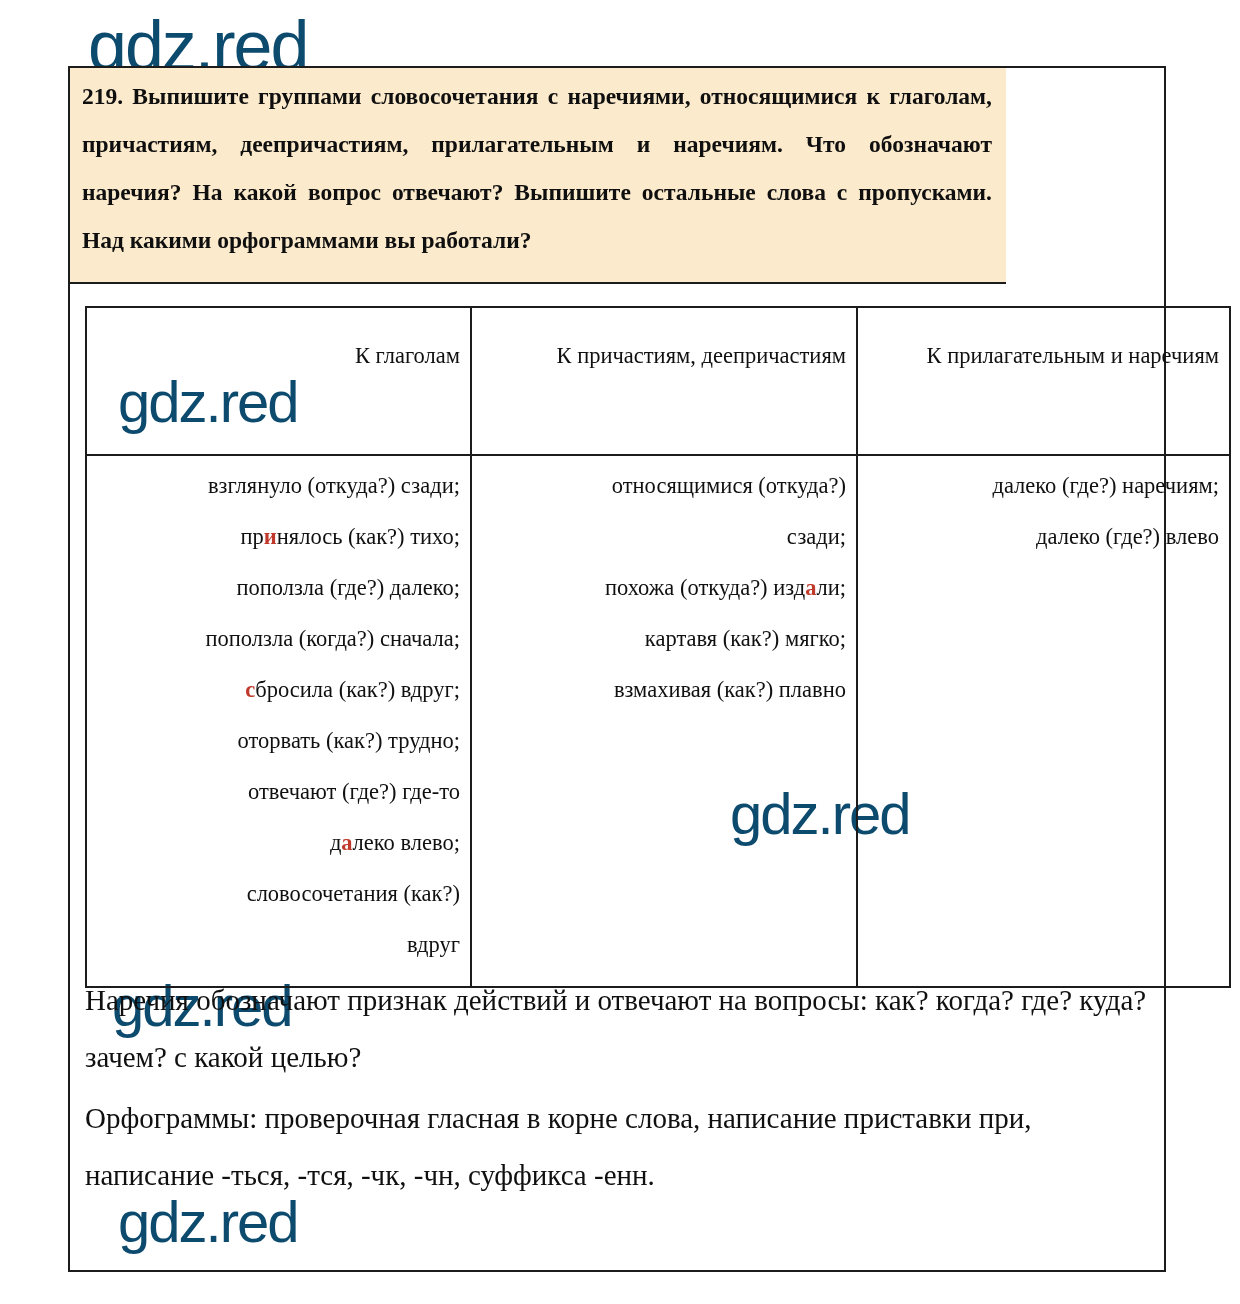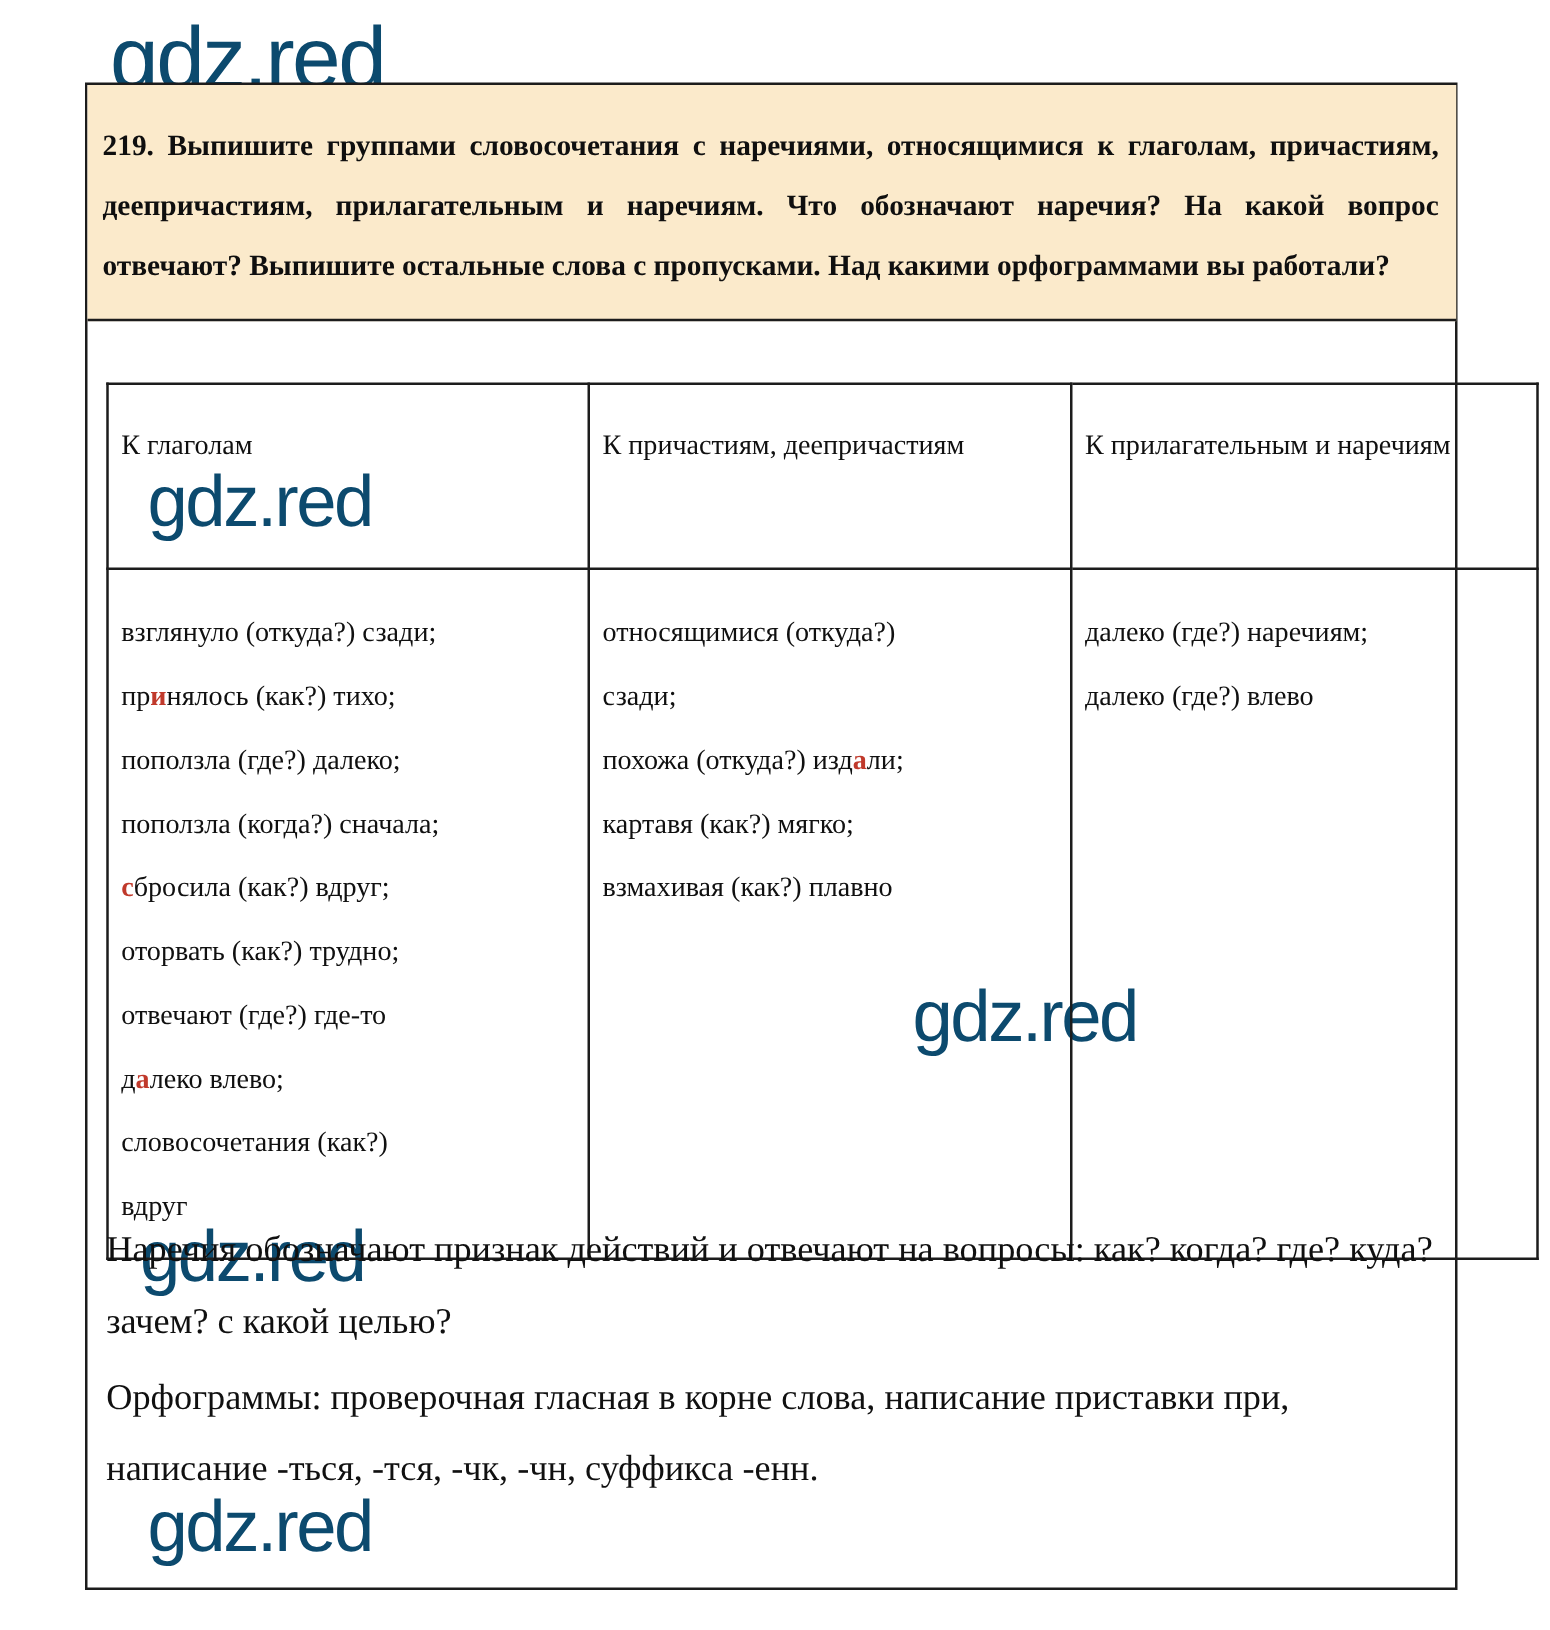--- a/index.html
+++ b/index.html
@@ -39,25 +39,25 @@
     border-top:2px solid #1c1c1c;
     border-bottom:2px solid #1c1c1c;
     box-sizing:border-box;
     z-index:1;
   }
 
   
   .task-header{
     position:absolute;
     left:70px; top:68px;
-    width:1095px;
+    width:936px;
     box-sizing:border-box;
     background:#fbeacb;
     border-bottom:2px solid #1c1c1c;
-    padding:25px 14px 18px 12px;
+    padding:4px 14px 18px 12px;
     z-index:2;
   }
   .task-header p{
     margin:0;
     font-weight:700;
     font-size:23.5px;
     line-height:48px;
     text-align:justify;
     text-align-last:left;
     color:#0f0f0f;
@@ -76,34 +76,34 @@
     border-collapse:collapse;
     width:1078px;
     table-layout:fixed;
   }
   table.grp td{
     border:2px solid #1c1c1c;
     vertical-align:top;
     padding:14px 10px 16px 10px;
     font-size:22.5px;
     line-height:51px;
-    text-align:left;
+    text-align:right;
     color:#101010;
   }
   table.grp td.c1{width:363px;}
   table.grp td.c2{width:364px;}
   table.grp td.c3{width:351px;}
   table.grp tr.head td{
     height:108px;
     padding-top:22px;
     vertical-align:top;
   }
   table.grp tr.body td{
     height:510px;
-    padding-top:24px;
+    padding-top:4px;
   }
   .cellline{display:block;}
 
   
   .notes{
     position:absolute;
     left:85px; top:972px;
     width:1070px;
     z-index:2;
   }

